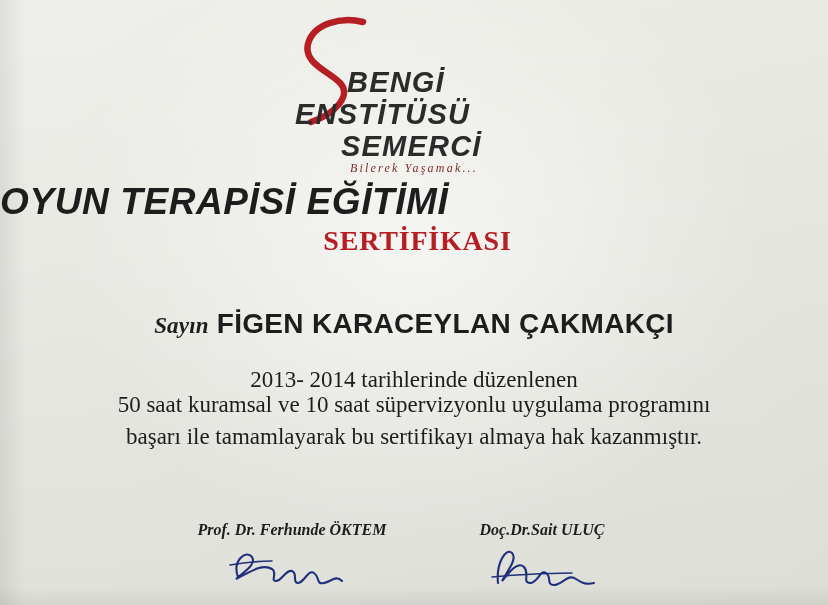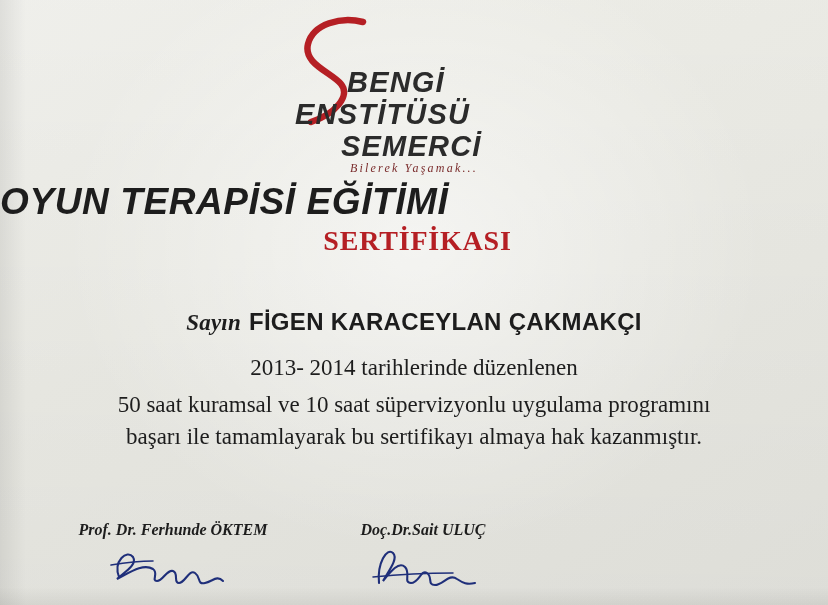--- a/index.html
+++ b/index.html
@@ -127,47 +127,47 @@
     font-weight: bold;
     font-style: italic;
     font-size: 23px;
     color: #1d1d1d;
     letter-spacing: 0.2px;
     text-align: center;
   }
   .recipient-name {
     font-family: "Liberation Sans", sans-serif;
     font-weight: bold;
-    font-size: 24px;
+    font-size: 28px;
     color: #1d1d1d;
     letter-spacing: 0.3px;
     margin-left: 8px;
   }
   .body-line {
     position: absolute;
     left: 0;
     right: 0;
     text-align: center;
     font-family: "Liberation Serif", serif;
     font-size: 23px;
     color: #1d1d1d;
     white-space: nowrap;
   }
-  .body-line.l1 { top: 355px; }
+  .body-line.l1 { top: 367px; }
   .body-line.l2 { top: 392px; }
   .body-line.l3 { top: 424px; }
 
   
   .signatures {
     position: absolute;
     bottom: 14px;
-    left: 48px;
+    left: 40px;
     right: 34px;
     display: flex;
-    justify-content: flex-start;
+    justify-content: center;
     align-items: flex-start;
   }
   .sig-block {
     width: 250px;
     text-align: center;
     position: relative;
   }
   .sig-name {
     font-family: "Liberation Serif", serif;
     font-weight: bold;

